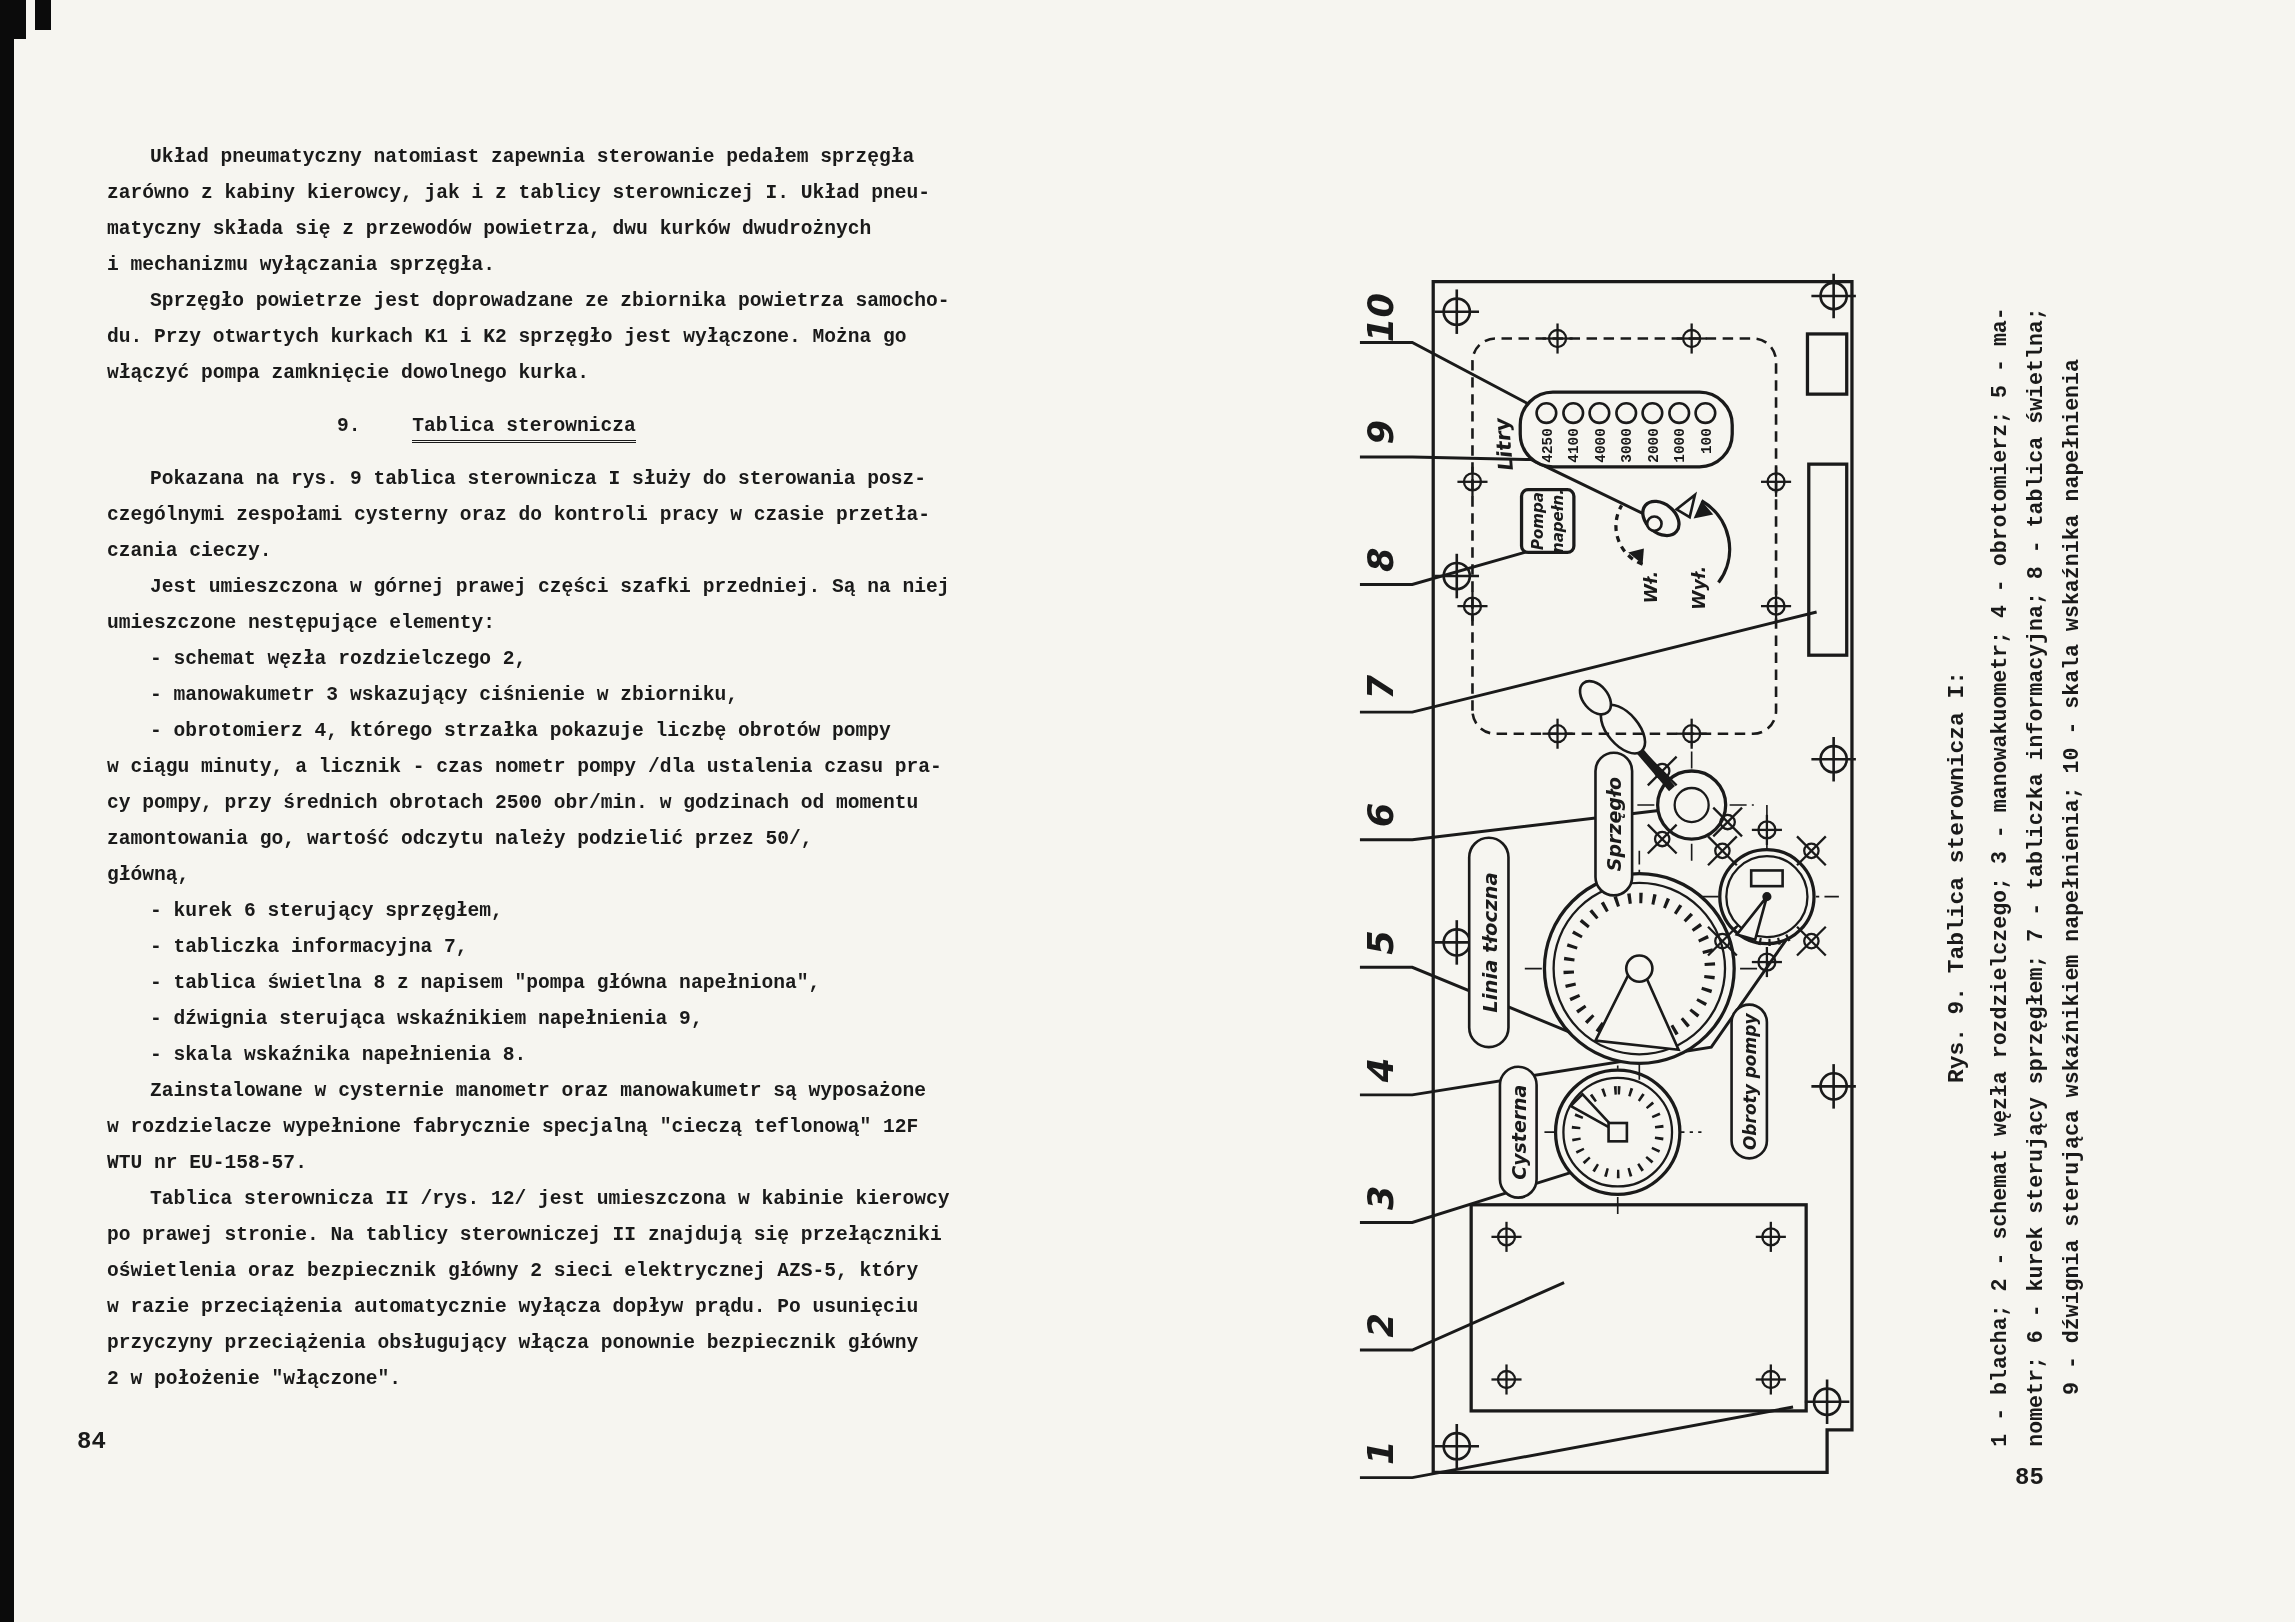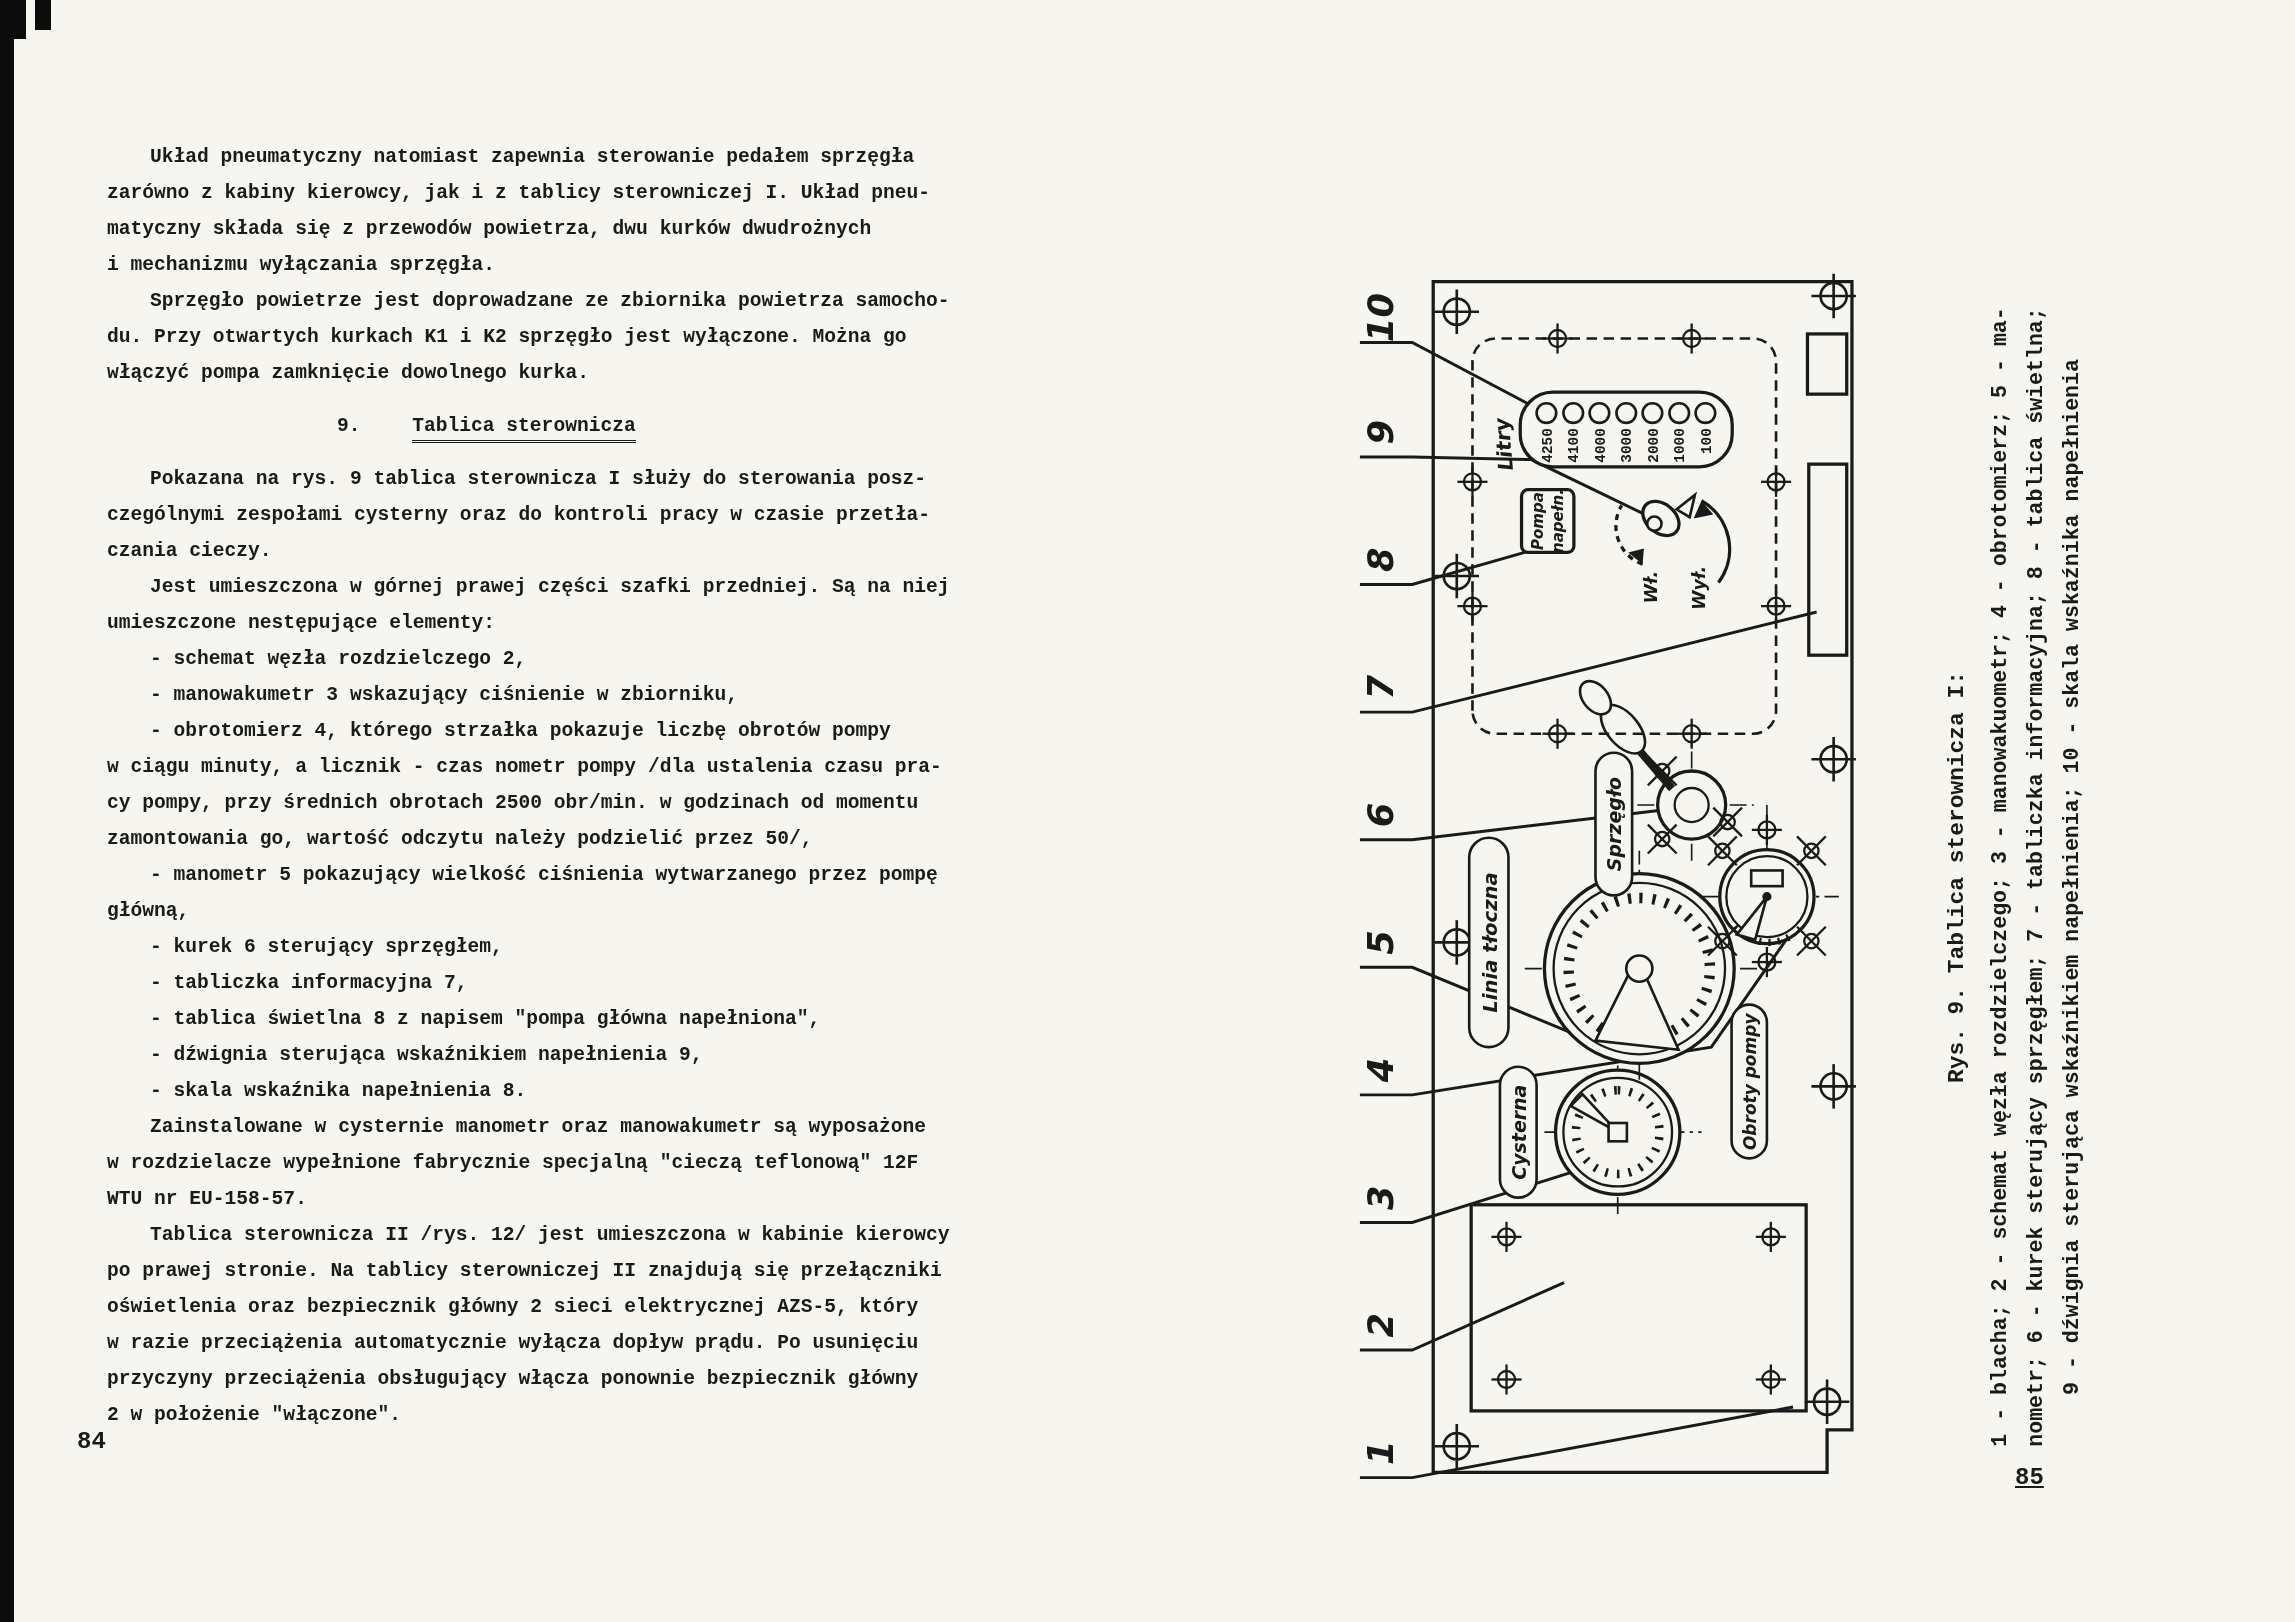--- a/index.html
+++ b/index.html
@@ -7,21 +7,21 @@
   .edge-bar{position:absolute;left:0;top:0;width:14.4px;height:1623px;background:#0b0b0b;}
   .edge-mark{position:absolute;left:35px;top:0;width:15.7px;height:30px;background:#0b0b0b;}
   .edge-mark2{position:absolute;left:0;top:0;width:26px;height:39px;background:#0b0b0b;}
   .left-text{position:absolute;left:107px;top:139px;width:877px;}
   .ln{line-height:36px;height:36px;font-size:19.6px;font-weight:bold;white-space:pre;letter-spacing:0px;}
   .in{padding-left:43px;}
   .hd{height:auto;margin:17px 0 17px 0;padding-left:230px;}
   .hd-u{border-bottom:3.3px double #1a1a1a;padding-bottom:3.3px;margin-left:40px;}
   .pagenum{position:absolute;font-size:24px;font-weight:bold;}
   .pn-left{left:77px;top:1428px;}
-  .pn-right{left:2015px;top:1464px;text-decoration:underline;}
+  .pn-right{left:2015px;top:1464px;}
   .figure-rot{position:absolute;left:1335px;top:190px;width:1374px;height:818px;transform-origin:0 0;transform:rotate(-90deg) translate(-1374px,0);}
   svg{display:block;}
   .k{stroke:#1a1a1a;fill:none;}
   .w5{stroke-width:5px;}
   .w4{stroke-width:4px;}
   .w3{stroke-width:3.5px;}
   .lead{stroke:#1a1a1a;stroke-width:4.5px;fill:none;}
   .fw{fill:#f6f5f0;}
   .fb{fill:#1a1a1a;stroke:none;}
   .ticks{stroke:#1a1a1a;fill:none;}
@@ -50,21 +50,20 @@
     <div class="ln">czególnymi zespołami cysterny oraz do kontroli pracy w czasie przetła-</div>
     <div class="ln">czania cieczy.</div>
     <div class="ln in">Jest umieszczona w górnej prawej części szafki przedniej. Są na niej</div>
     <div class="ln">umieszczone nestępujące elementy:</div>
     <div class="ln in">- schemat węzła rozdzielczego 2,</div>
     <div class="ln in">- manowakumetr 3 wskazujący ciśnienie w zbiorniku,</div>
     <div class="ln in">- obrotomierz 4, którego strzałka pokazuje liczbę obrotów pompy</div>
     <div class="ln">w ciągu minuty, a licznik - czas nometr pompy /dla ustalenia czasu pra-</div>
     <div class="ln">cy pompy, przy średnich obrotach 2500 obr/min. w godzinach od momentu</div>
     <div class="ln">zamontowania go, wartość odczytu należy podzielić przez 50/,</div>
-    <div class="ln in">- manometr 5 pokazujący wielkość ciśnienia wytwarzanego przez pompę</div>
     <div class="ln">główną,</div>
     <div class="ln in">- kurek 6 sterujący sprzęgłem,</div>
     <div class="ln in">- tabliczka informacyjna 7,</div>
     <div class="ln in">- tablica świetlna 8 z napisem "pompa główna napełniona",</div>
     <div class="ln in">- dźwignia sterująca wskaźnikiem napełnienia 9,</div>
     <div class="ln in">- skala wskaźnika napełnienia 8.</div>
     <div class="ln in">Zainstalowane w cysternie manometr oraz manowakumetr są wyposażone</div>
     <div class="ln">w rozdzielacze wypełnione fabrycznie specjalną "cieczą teflonową" 12F</div>
     <div class="ln">WTU nr EU-158-57.</div>
     <div class="ln in">Tablica sterownicza II /rys. 12/ jest umieszczona w kabinie kierowcy</div>

